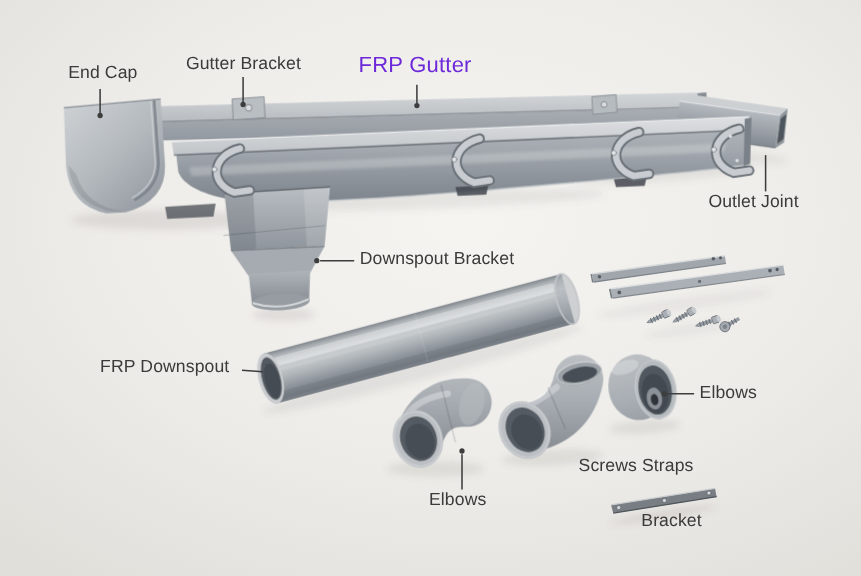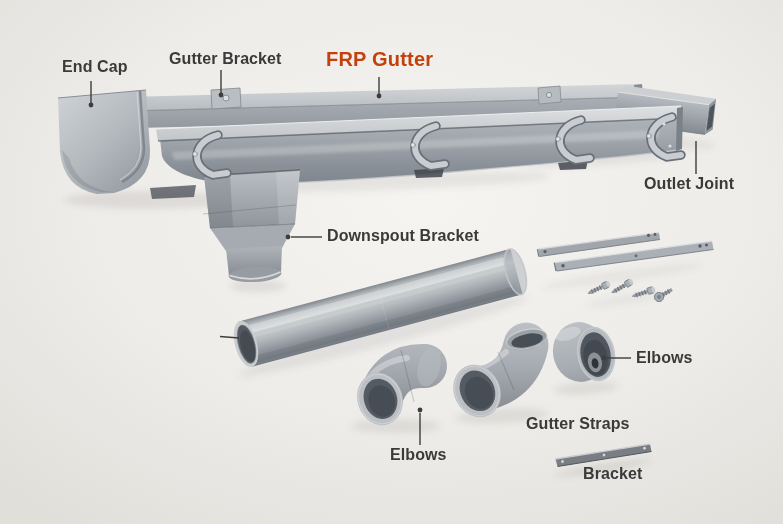--- a/index.html
+++ b/index.html
@@ -1,21 +1,21 @@
 <!DOCTYPE html>
 <html><head>
 <meta charset="utf-8">
 <style>
   html,body{margin:0;padding:0;background:#e8e6e2;}
   .stage{position:relative;width:783px;height:524px;overflow:hidden;
          font-family:"Liberation Sans",sans-serif;background:#efedea;}
   .stage svg{position:absolute;left:0;top:0;}
-  .lbl{position:absolute;font-weight:700;font-size:16px;line-height:1.1;
+  .lbl{position:absolute;font-weight:400;font-size:16px;line-height:1.1;
        color:#3a3a3a;white-space:nowrap;letter-spacing:.1px;}
-  .lbl.big{font-size:20px;color:#c2410c;letter-spacing:.2px;}
+  .lbl.big{font-size:20px;color:#6d28d9;letter-spacing:.2px;}
 </style>
 </head>
 <body>
 
 <div class="stage">
 
 <svg width="783" height="524" viewBox="0 0 783 524">
   <defs>
     <radialGradient id="bg" cx="54%" cy="38%" r="78%">
       <stop offset="0%" stop-color="#f5f4f1"></stop>
@@ -299,17 +299,18 @@
     <circle cx="604" cy="358" r="2.4" stroke="none"></circle>
     <line x1="607" y1="358" x2="631" y2="358"></line>
   </g>
 </svg>
 
   <div class="lbl" style="left:62px;top:58px">End Cap</div>
   <div class="lbl" style="left:169px;top:50px">Gutter Bracket</div>
   <div class="lbl big" style="left:326px;top:48px">FRP Gutter</div>
   <div class="lbl" style="left:644px;top:175px">Outlet Joint</div>
   <div class="lbl" style="left:327px;top:227px">Downspout Bracket</div>
+  <div class="lbl" style="left:91px;top:325px">FRP Downspout</div>
   <div class="lbl" style="left:390px;top:446px">Elbows</div>
   <div class="lbl" style="left:636px;top:349px">Elbows</div>
-  <div class="lbl" style="left:526px;top:415px">Gutter Straps</div>
+  <div class="lbl" style="left:526px;top:415px">Screws Straps</div>
   <div class="lbl" style="left:583px;top:465px">Bracket</div>
 </div>
 
 </body></html>

